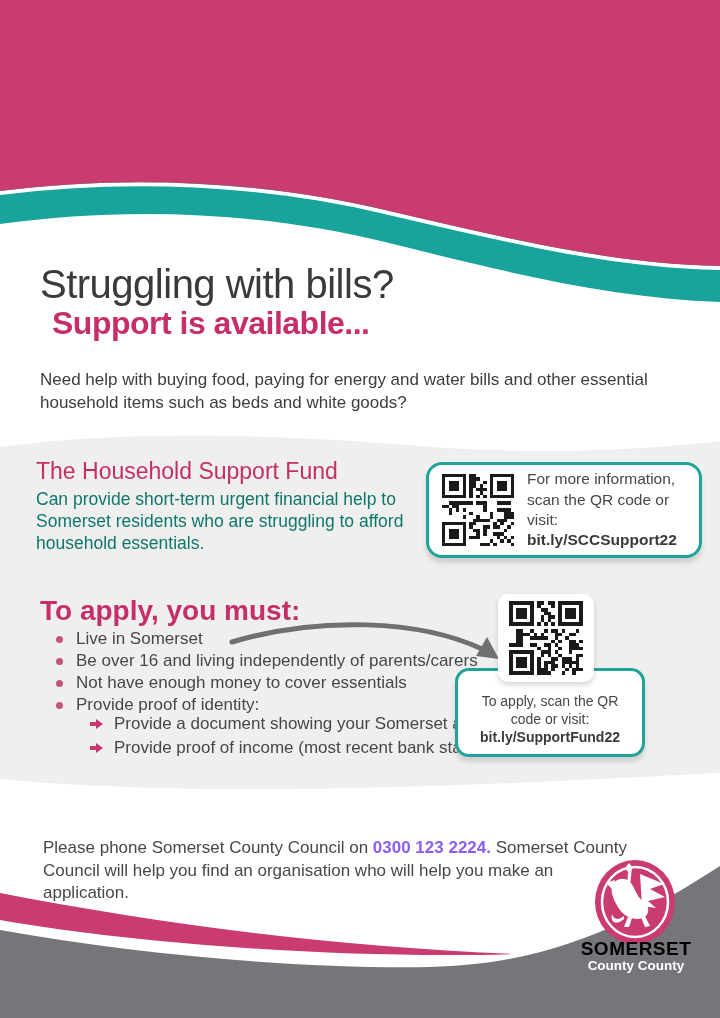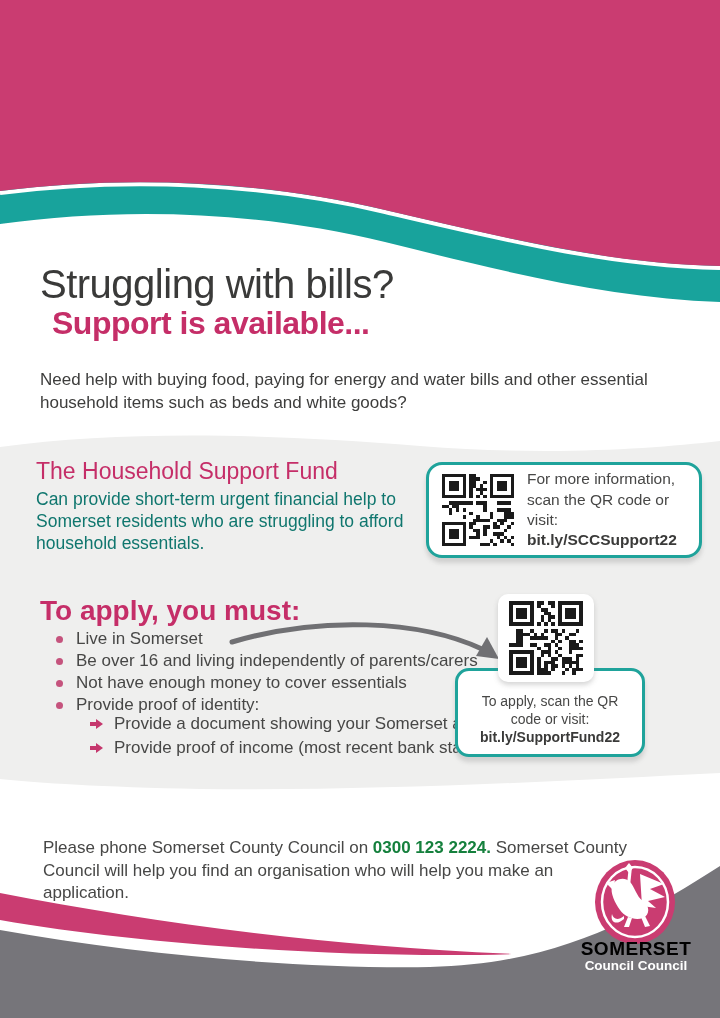--- a/index.html
+++ b/index.html
@@ -45,21 +45,21 @@
   .qr-box2{
     left:455px;top:668px;width:190px;height:89px;background:#ffffff;
     border:3px solid #1fa39b;border-radius:14px;box-sizing:border-box;
     box-shadow:0 5px 4px rgba(120,120,120,0.25);
     text-align:center;font-size:14px;line-height:1.3;color:#474746;
     padding-top:21px;
   }
 
   .help-heading{left:40px;top:806px;font-size:21.5px;font-weight:700;color:#c52e68;}
   .help-body{left:43px;top:837px;width:598px;font-size:17px;line-height:1.33;color:#474746;}
-  .help-body b{color:#15803d;margin-top:44px;}
+  .help-body b{color:#8b5cf6;margin-top:44px;}
 
   .logo-name{left:577px;top:938px;width:118px;text-align:center;font-size:19px;font-weight:700;color:#000000;letter-spacing:0.5px;}
   .logo-sub{left:577px;top:958px;width:118px;text-align:center;font-size:13.5px;font-weight:700;color:#ffffff;}
 </style>
 </head>
 <body>
 
 <div class="poster">
 
   <svg class="bg-svg" viewBox="0 0 720 1018">
@@ -571,15 +571,15 @@
         <rect x="5" y="20" width="1" height="1" fill="#1a1a1a"></rect>
         <rect x="6" y="20" width="1" height="1" fill="#1a1a1a"></rect>
       </svg>
   </div>
 
   <div class="abs help-body">
     <span>Please phone Somerset County Council on </span><b>0300 123 2224.</b><span> Somerset County Council will help you find an organisation who will help you make an application.</span>
   </div>
 
   <div class="abs logo-name">SOMERSET</div>
-  <div class="abs logo-sub">Council Council</div>
+  <div class="abs logo-sub">County County</div>
 
 </div>
 
 </body></html>

